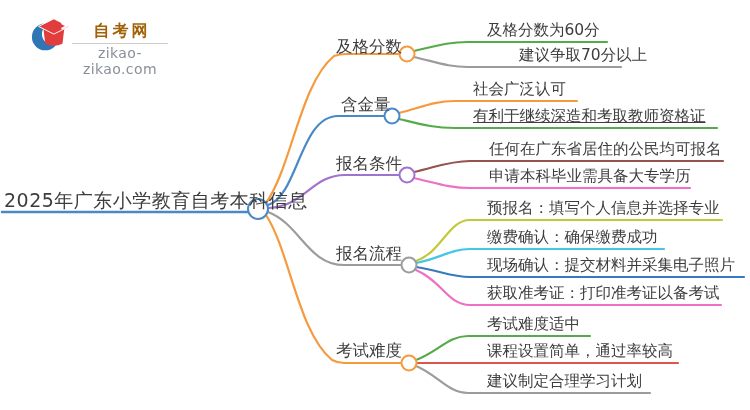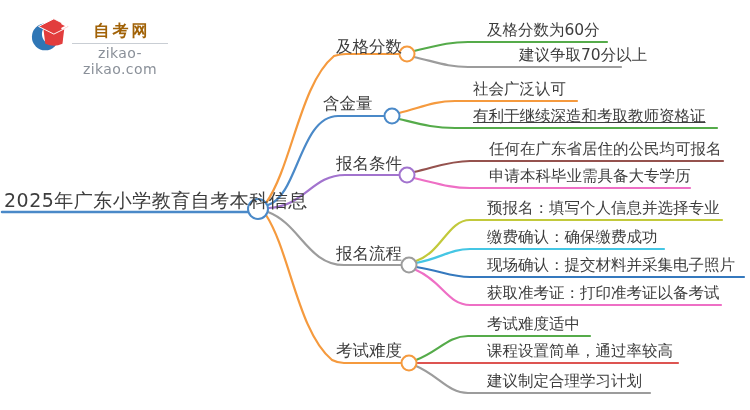--- a/index.html
+++ b/index.html
@@ -88,21 +88,21 @@
       <circle cx="258" cy="209" r="10" fill="#ffffff" stroke="#4a89c8" stroke-width="2"></circle>
     </svg>
 
   <div class="node-label root-label" style="left:4px;top:189px;">2025年广东小学教育自考本科信息</div>
 
 <div class="node-label child-label" style="left: 487px; top: 21px;">及格分数为60分</div>
     <div class="node-label child-label" style="left: 487px; top: 46px; margin-left: 32px;">建议争取70分以上</div>
     <div class="node-label branch-label" style="left: 336px; top: 29px; margin-top: 8px;">及格分数</div>
     <div class="node-label child-label" style="left: 473px; top: 80px;">社会广泛认可</div>
     <div class="node-label child-label" style="left: 473px; top: 107px; text-decoration: underline;">有利于继续深造和考取教师资格证</div>
-    <div class="node-label branch-label" style="left: 323px; top: 95px; font-family: Liberation Mono, monospace;">含金量</div>
+    <div class="node-label branch-label" style="left: 341px; top: 95px;">含金量</div>
     <div class="node-label child-label" style="left: 489px; top: 140px;">任何在广东省居住的公民均可报名</div>
     <div class="node-label child-label" style="left: 489px; top: 167px;">申请本科毕业需具备大专学历</div>
     <div class="node-label branch-label" style="left: 336px; top: 154px;">报名条件</div>
     <div class="node-label child-label" style="left: 487px; top: 199px;">预报名：填写个人信息并选择专业</div>
     <div class="node-label child-label" style="left: 487px; top: 228px;">缴费确认：确保缴费成功</div>
     <div class="node-label child-label" style="left: 487px; top: 256px;">现场确认：提交材料并采集电子照片</div>
     <div class="node-label child-label" style="left: 487px; top: 284px;">获取准考证：打印准考证以备考试</div>
     <div class="node-label branch-label" style="left: 336px; top: 244px;">报名流程</div>
     <div class="node-label child-label" style="left: 487px; top: 315px;">考试难度适中</div>
     <div class="node-label child-label" style="left: 487px; top: 342px;">课程设置简单，通过率较高</div>

